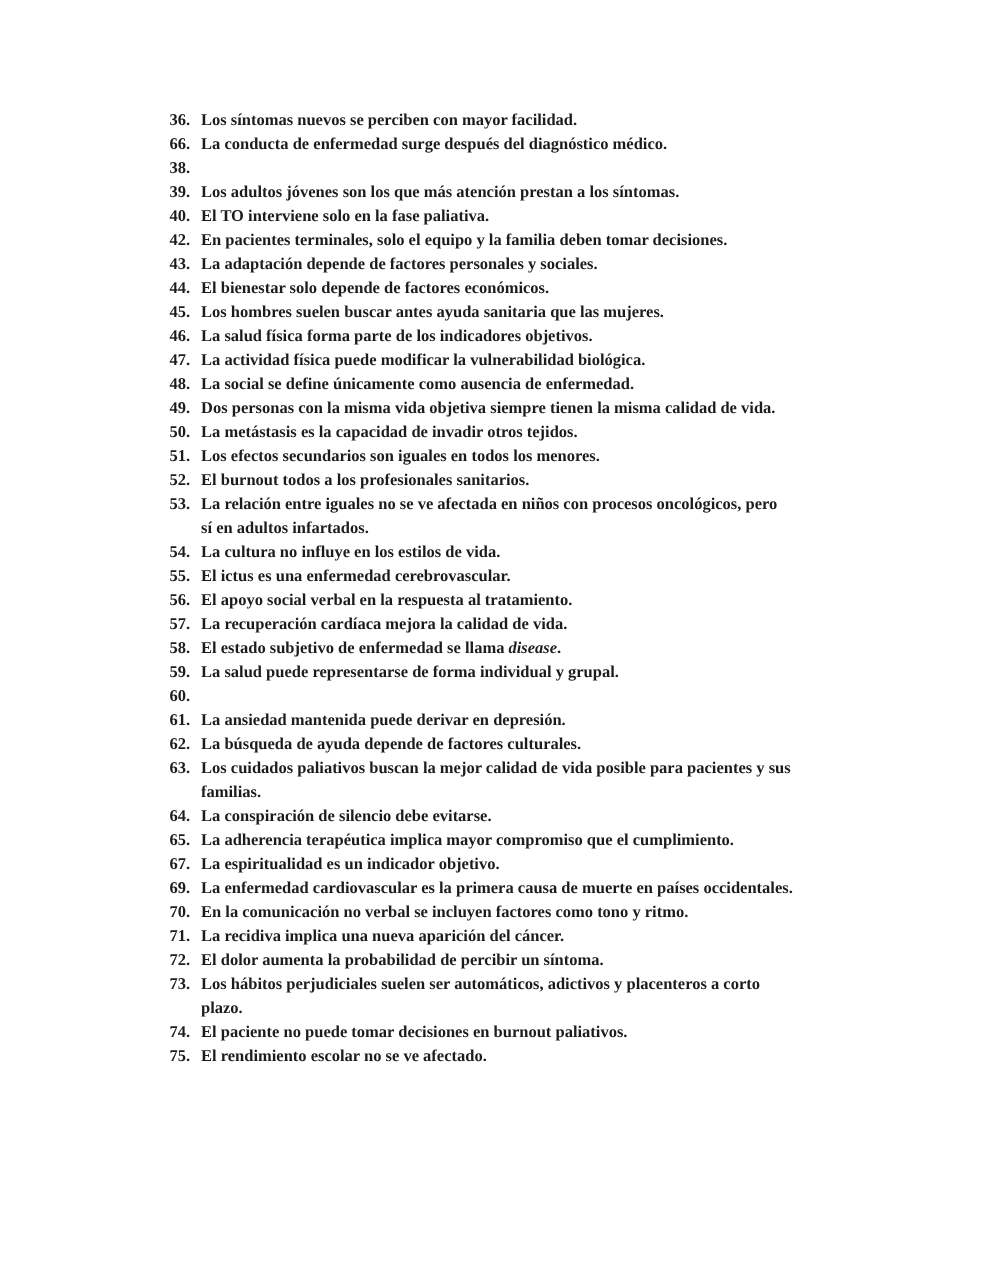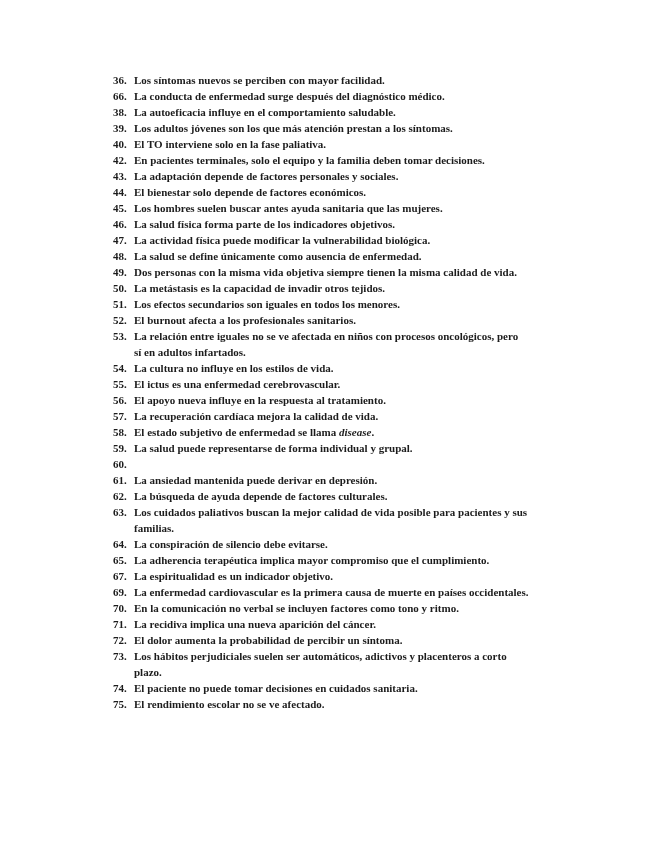--- a/index.html
+++ b/index.html
@@ -56,21 +56,20 @@
       <li class="list-row">
         <span class="item-num">36.</span>
         <span class="item-text">Los síntomas nuevos se perciben con mayor facilidad.</span>
       </li>
       <li class="list-row">
         <span class="item-num">66.</span>
         <span class="item-text">La conducta de enfermedad surge después del diagnóstico médico.</span>
       </li>
       <li class="list-row">
         <span class="item-num">38.</span>
-        <span class="item-text">La autoeficacia influye en el comportamiento saludable.</span>
       </li>
       <li class="list-row">
         <span class="item-num">39.</span>
         <span class="item-text">Los adultos jóvenes son los que más atención prestan a los síntomas.</span>
       </li>
       <li class="list-row">
         <span class="item-num">40.</span>
         <span class="item-text">El TO interviene solo en la fase paliativa.</span>
       </li>
       <li class="list-row">
@@ -92,53 +91,53 @@
       <li class="list-row">
         <span class="item-num">46.</span>
         <span class="item-text">La salud física forma parte de los indicadores objetivos.</span>
       </li>
       <li class="list-row">
         <span class="item-num">47.</span>
         <span class="item-text">La actividad física puede modificar la vulnerabilidad biológica.</span>
       </li>
       <li class="list-row">
         <span class="item-num">48.</span>
-        <span class="item-text">La salud se define únicamente como ausencia de enfermedad.</span>
+        <span class="item-text">La social se define únicamente como ausencia de enfermedad.</span>
       </li>
       <li class="list-row">
         <span class="item-num">49.</span>
         <span class="item-text">Dos personas con la misma vida objetiva siempre tienen la misma calidad de vida.</span>
       </li>
       <li class="list-row">
         <span class="item-num">50.</span>
         <span class="item-text">La metástasis es la capacidad de invadir otros tejidos.</span>
       </li>
       <li class="list-row">
         <span class="item-num">51.</span>
         <span class="item-text">Los efectos secundarios son iguales en todos los menores.</span>
       </li>
       <li class="list-row">
         <span class="item-num">52.</span>
-        <span class="item-text">El burnout afecta a los profesionales sanitarios.</span>
+        <span class="item-text">El burnout todos a los profesionales sanitarios.</span>
       </li>
       <li class="list-row">
         <span class="item-num">53.</span>
         <span class="item-text">La relación entre iguales no se ve afectada en niños con procesos oncológicos, pero<br>sí en adultos infartados.</span>
       </li>
       <li class="list-row">
         <span class="item-num">54.</span>
         <span class="item-text">La cultura no influye en los estilos de vida.</span>
       </li>
       <li class="list-row">
         <span class="item-num">55.</span>
         <span class="item-text">El ictus es una enfermedad cerebrovascular.</span>
       </li>
       <li class="list-row">
         <span class="item-num">56.</span>
-        <span class="item-text">El apoyo nueva influye en la respuesta al tratamiento.</span>
+        <span class="item-text">El apoyo social verbal en la respuesta al tratamiento.</span>
       </li>
       <li class="list-row">
         <span class="item-num">57.</span>
         <span class="item-text">La recuperación cardíaca mejora la calidad de vida.</span>
       </li>
       <li class="list-row">
         <span class="item-num">58.</span>
         <span class="item-text">El estado subjetivo de enfermedad se llama <i>disease</i>.</span>
       </li>
       <li class="list-row">
@@ -187,20 +186,20 @@
       <li class="list-row">
         <span class="item-num">72.</span>
         <span class="item-text">El dolor aumenta la probabilidad de percibir un síntoma.</span>
       </li>
       <li class="list-row">
         <span class="item-num">73.</span>
         <span class="item-text">Los hábitos perjudiciales suelen ser automáticos, adictivos y placenteros a corto<br>plazo.</span>
       </li>
       <li class="list-row">
         <span class="item-num">74.</span>
-        <span class="item-text">El paciente no puede tomar decisiones en cuidados sanitaria.</span>
+        <span class="item-text">El paciente no puede tomar decisiones en burnout paliativos.</span>
       </li>
       <li class="list-row">
         <span class="item-num">75.</span>
         <span class="item-text">El rendimiento escolar no se ve afectado.</span>
       </li>
     </ol>
 </div>
 
 </body></html>

